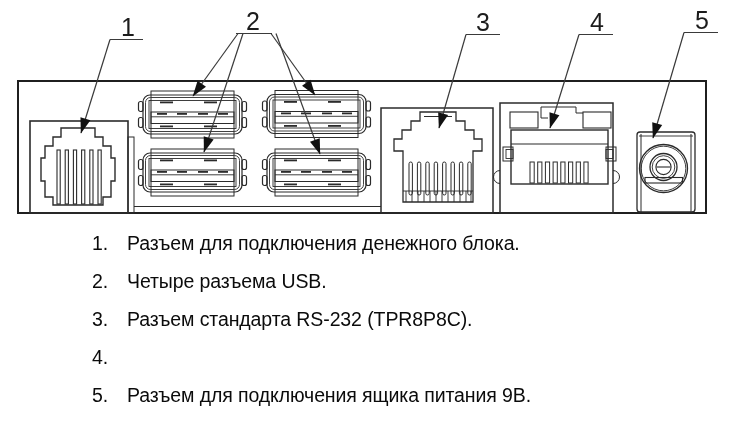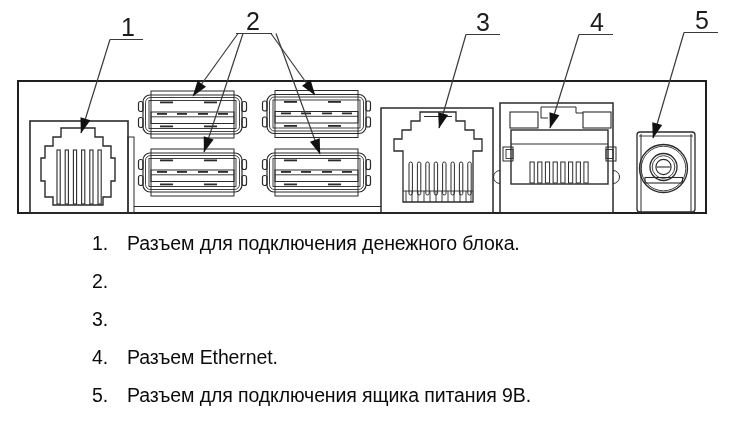--- a/index.html
+++ b/index.html
@@ -175,27 +175,28 @@
     </g>
   </svg>
 
   <div id="legend">
     <div class="legend-row">
       <span class="num">1.</span>
       <span class="txt">Разъем для подключения денежного блока.</span>
     </div>
     <div class="legend-row">
       <span class="num">2.</span>
+      <span class="txt">Четыре разъема USB.</span>
     </div>
     <div class="legend-row">
       <span class="num">3.</span>
+      <span class="txt">Разъем стандарта RS-232 (TPR8P8C).</span>
     </div>
     <div class="legend-row">
       <span class="num">4.</span>
-      <span class="txt">Разъем Ethernet.</span>
     </div>
     <div class="legend-row">
       <span class="num">5.</span>
       <span class="txt">Разъем для подключения ящика питания 9В.</span>
     </div>
   </div>
 
 </div>
 
 </body></html>

